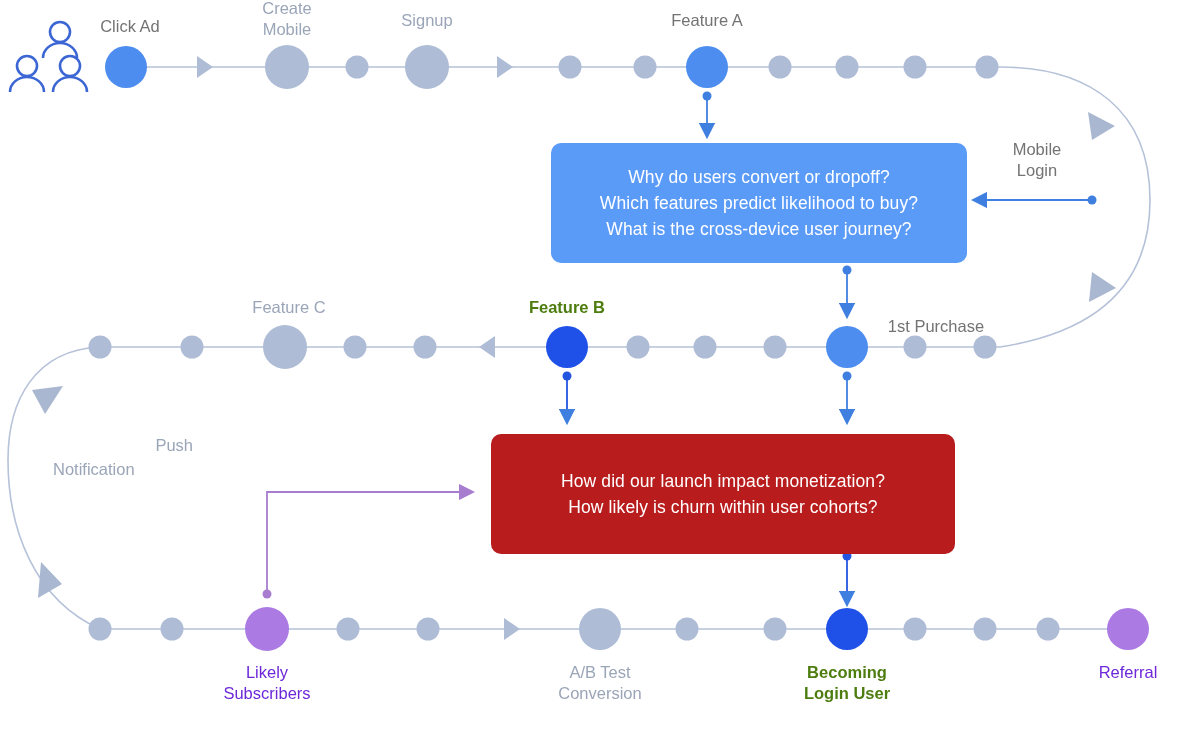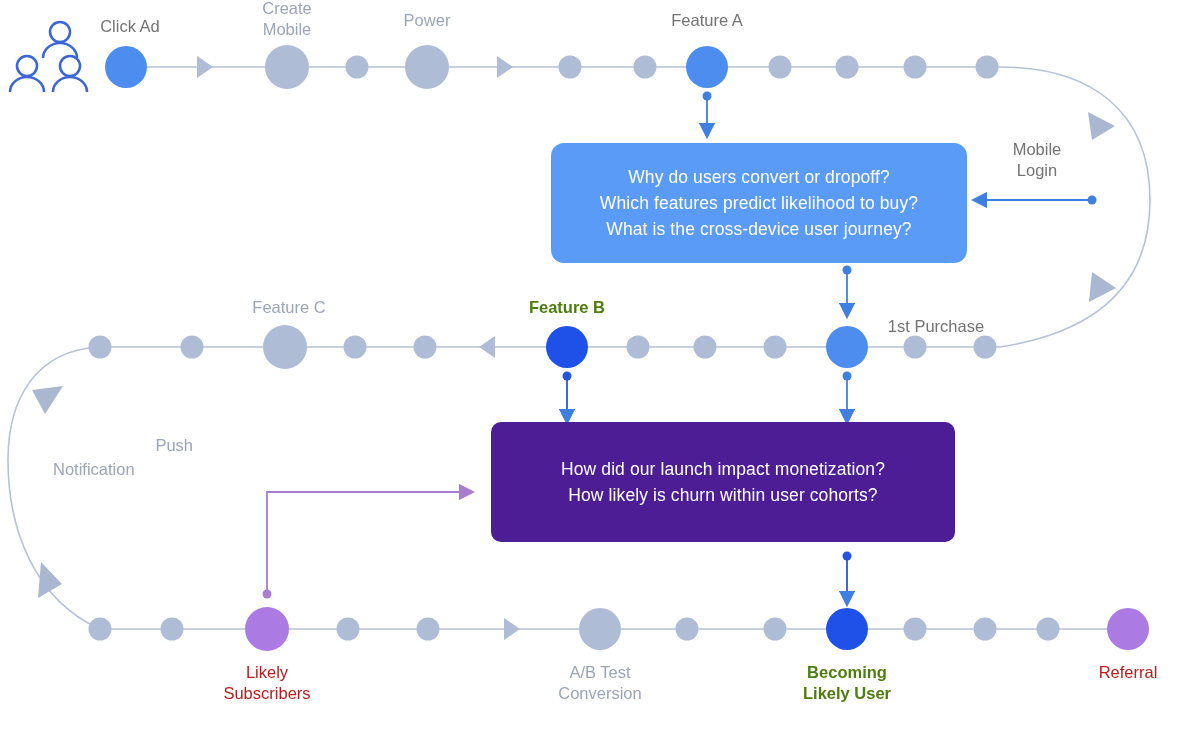--- a/index.html
+++ b/index.html
@@ -33,21 +33,21 @@
     position:absolute;
     font-size:16.5px;
     line-height:21px;
     text-align:center;
     white-space:nowrap;
     user-select:none;
   }
   .grey{color:#9aa5b8;}
   .blue{color:#737373;}
   .dblue{color:#4d7c0f;font-weight:700;}
-  .purple{color:#b91c1c;}
+  .purple{color:#6d28d9;}
 </style>
 </head>
 <body>
 
 <div id="stage">
 
   <svg id="flow" viewBox="0 0 1200 730">
     <defs>
       <marker id="mk-blue" markerWidth="9" markerHeight="9" refX="5" refY="4.5" orient="auto">
         <path d="M0,0 L9,4.5 L0,9 z" fill="#3f7fe0"></path>
@@ -142,37 +142,37 @@
     <g stroke="#3b66d4" stroke-width="2.6" fill="none">
       <circle cx="60" cy="32" r="10"></circle>
       <path d="M43,58 a17,15 0 0 1 34,0"></path>
       <circle cx="27" cy="66" r="10"></circle>
       <path d="M10,92 a17,15 0 0 1 34,0"></path>
       <circle cx="70" cy="66" r="10"></circle>
       <path d="M53,92 a17,15 0 0 1 34,0"></path>
     </g>
   </svg>
 
-  <div class="qbox" id="box-convert" style="left:551px;top:143px;width:416px;height:120px;background:#5b9bf8;border-radius:13px;">
+  <div class="qbox" id="box-convert" style="left:551px;top:143px;width:416px;height:120px;background:#5b9bf8;">
     <span class="ln">Why do users convert or dropoff?</span>
     <span class="ln">Which features predict likelihood to buy?</span>
     <span class="ln">What is the cross-device user journey?</span>
   </div>
 
-  <div class="qbox" id="box-monetization" style="left:491px;top:422px;width:464px;height:120px;background:#4c1d95;">
+  <div class="qbox" id="box-monetization" style="left:491px;top:434px;width:464px;height:120px;background:#b91c1c;">
     <span class="ln">How did our launch impact monetization?</span>
     <span class="ln">How likely is churn within user cohorts?</span>
   </div>
 
   <div class="lbl blue" style="left:76px;top:16px;width:108px;">Click Ad</div>
 
   <div class="lbl grey" style="left:233px;top:-2px;width:108px;">Create</div>
   <div class="lbl grey" style="left:233px;top:19px;width:108px;">Mobile</div>
 
-  <div class="lbl grey" style="left:373px;top:10px;width:108px;">Power</div>
+  <div class="lbl grey" style="left:373px;top:10px;width:108px;">Signup</div>
 
   <div class="lbl blue" style="left:653px;top:10px;width:108px;">Feature A</div>
 
   <div class="lbl blue" style="left:983px;top:139px;width:108px;">Mobile</div>
   <div class="lbl blue" style="left:983px;top:160px;width:108px;">Login</div>
 
   <div class="lbl grey" style="left:231px;top:297px;width:116px;">Feature C</div>
 
   <div class="lbl dblue" style="left:509px;top:297px;width:116px;">Feature B</div>
 
@@ -181,17 +181,17 @@
   <div class="lbl grey" style="left:53px;top:435px;width:140px;text-align:right;">Push</div>
   <div class="lbl grey" style="left:53px;top:459px;width:140px;text-align:left;">Notification</div>
 
   <div class="lbl purple" style="left:197px;top:662px;width:140px;">Likely</div>
   <div class="lbl purple" style="left:197px;top:683px;width:140px;">Subscribers</div>
 
   <div class="lbl grey" style="left:530px;top:662px;width:140px;">A/B Test</div>
   <div class="lbl grey" style="left:530px;top:683px;width:140px;">Conversion</div>
 
   <div class="lbl dblue" style="left:777px;top:662px;width:140px;">Becoming</div>
-  <div class="lbl dblue" style="left:777px;top:683px;width:140px;">Likely User</div>
+  <div class="lbl dblue" style="left:777px;top:683px;width:140px;">Login User</div>
 
   <div class="lbl purple" style="left:1058px;top:662px;width:140px;">Referral</div>
 
 </div>
 
 </body></html>

